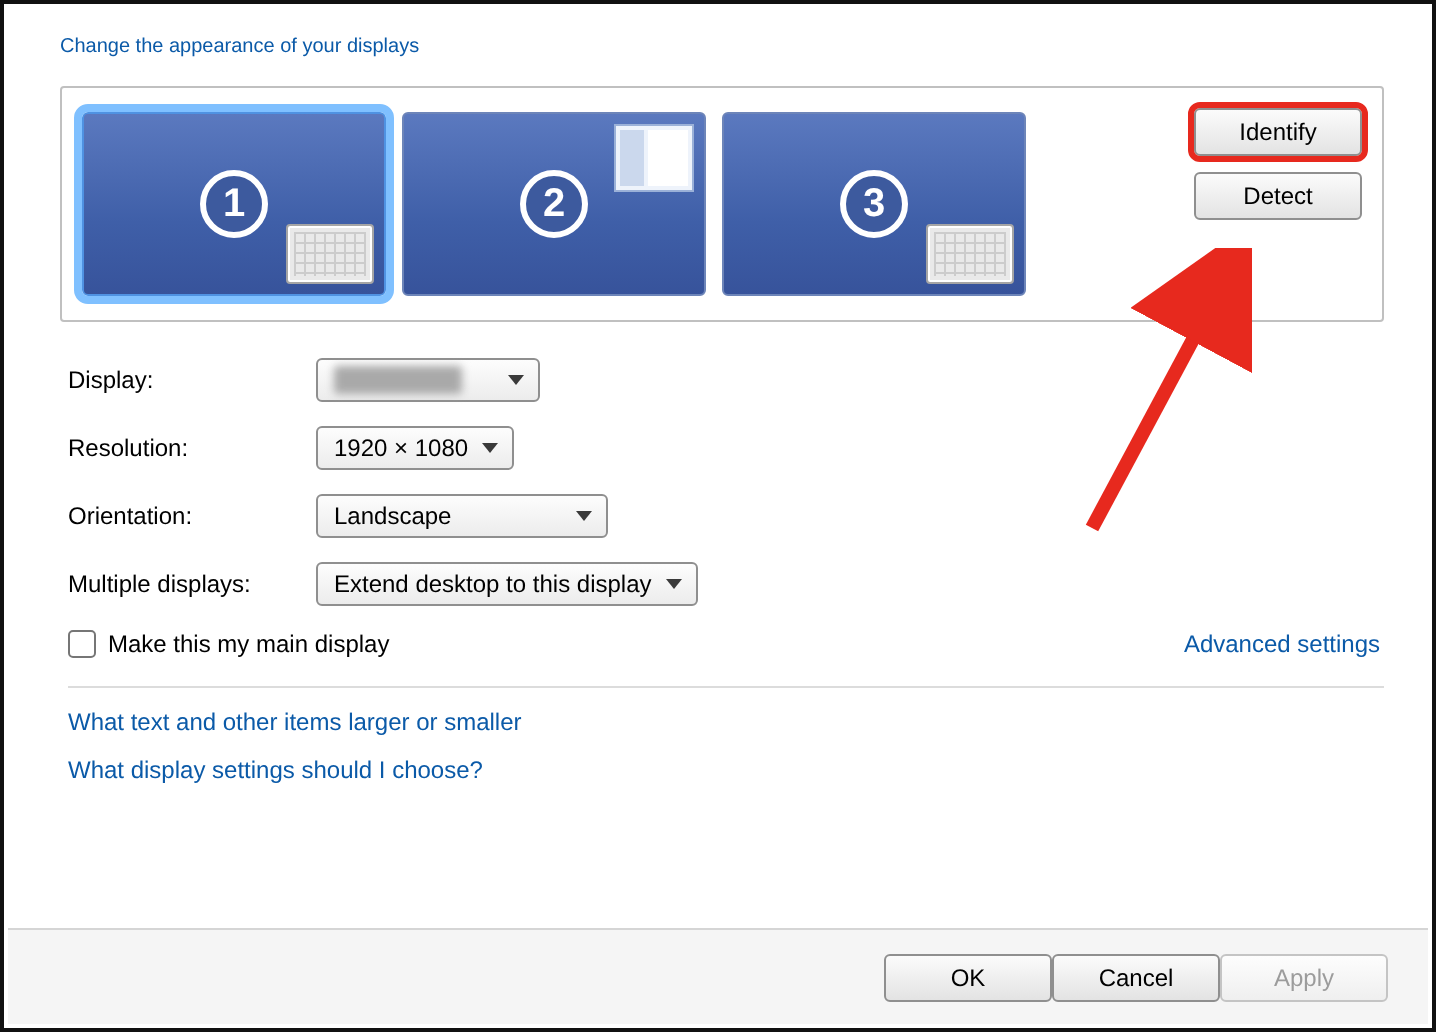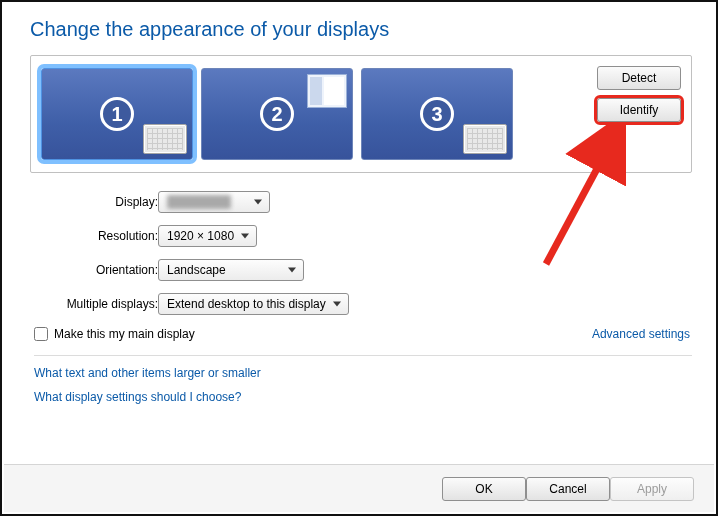--- a/index.html
+++ b/index.html
@@ -12,21 +12,21 @@
       position: relative;
       border: 2px solid #111;
     }
     .inner {
       padding: 16px 24px 0 28px;
       background: #fff;
       position: relative;
     }
     .page-title {
       color: #0b5aa8;
-      font-size: 20px;
+      font-size: 10px;
       font-weight: 400;
       margin-bottom: 14px;
     }
     .monitors-panel {
       border: 1px solid #c0c0c0;
       border-radius: 2px;
       padding: 10px 10px;
       background: #fff;
       display: flex;
       gap: 10px;
@@ -125,21 +125,20 @@
     
     .settings { margin-top: 18px; padding-left: 4px; }
     .row {
       display: flex;
       align-items: center;
       margin-bottom: 12px;
     }
     .row-label {
       width: 124px;
       color: #000;
-      text-align: right;
     }
     .dropdown {
       position: relative;
       display: inline-flex;
       align-items: center;
       height: 22px;
       background: linear-gradient(to bottom, #fdfdfd, #ececec);
       border: 1px solid #8f8f8f;
       border-radius: 3px;
       padding: 0 22px 0 8px;
@@ -216,22 +215,22 @@
       <div class="monitor">
         <div class="mon-circle">2</div>
         <div class="mon-window"></div>
       </div>
       <div class="monitor">
         <div class="mon-circle">3</div>
         <div class="mon-keyboard"></div>
       </div>
     </div>
     <div class="panel-buttons">
+      <button class="win-btn highlight">Identify</button>
       <button class="win-btn">Detect</button>
-      <button class="win-btn highlight">Identify</button>
     </div>
   </div>
 
   <svg class="arrow-svg" width="200" height="160">
     <defs>
       <marker id="ah" markerWidth="12" markerHeight="12" refX="3" refY="5" orient="auto">
         <path d="M0,0 L10,5 L0,10 Z" fill="#e7291e"></path>
       </marker>
     </defs>
     <line x1="120" y1="140" x2="180" y2="28" stroke="#e7291e" stroke-width="7" marker-end="url(#ah)"></line>

